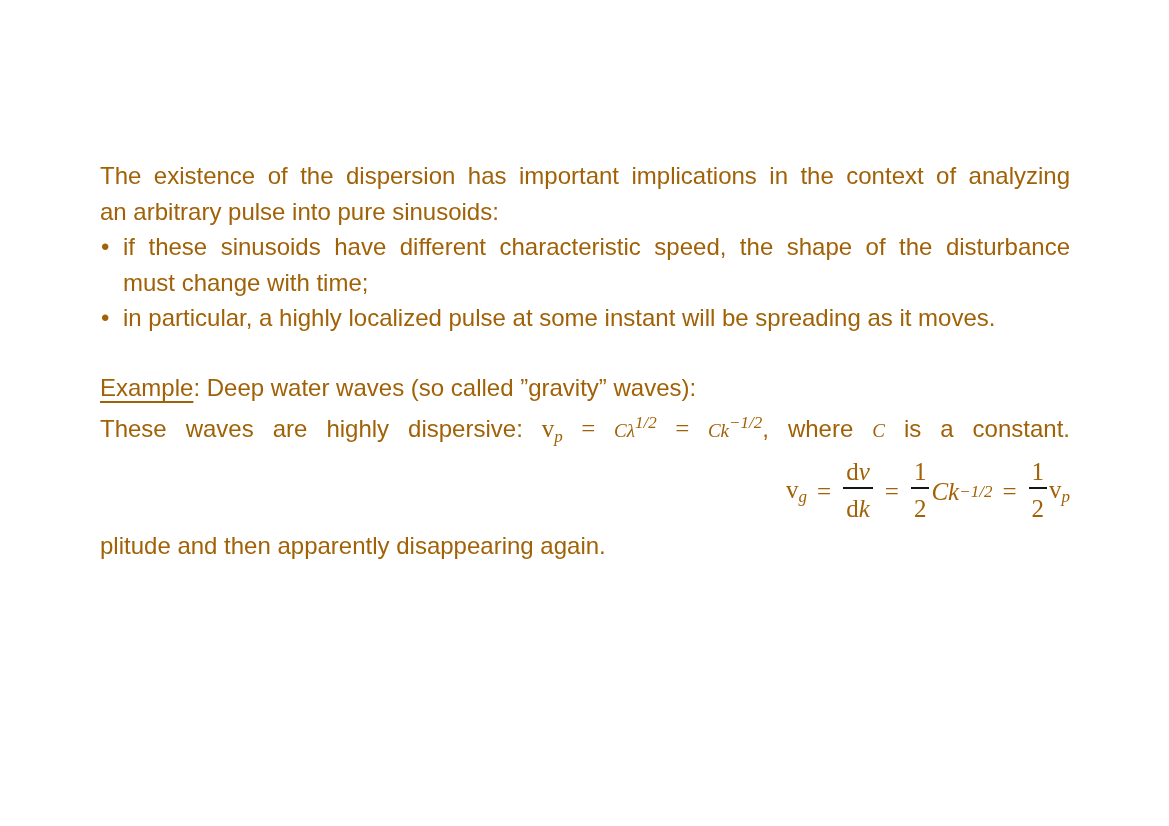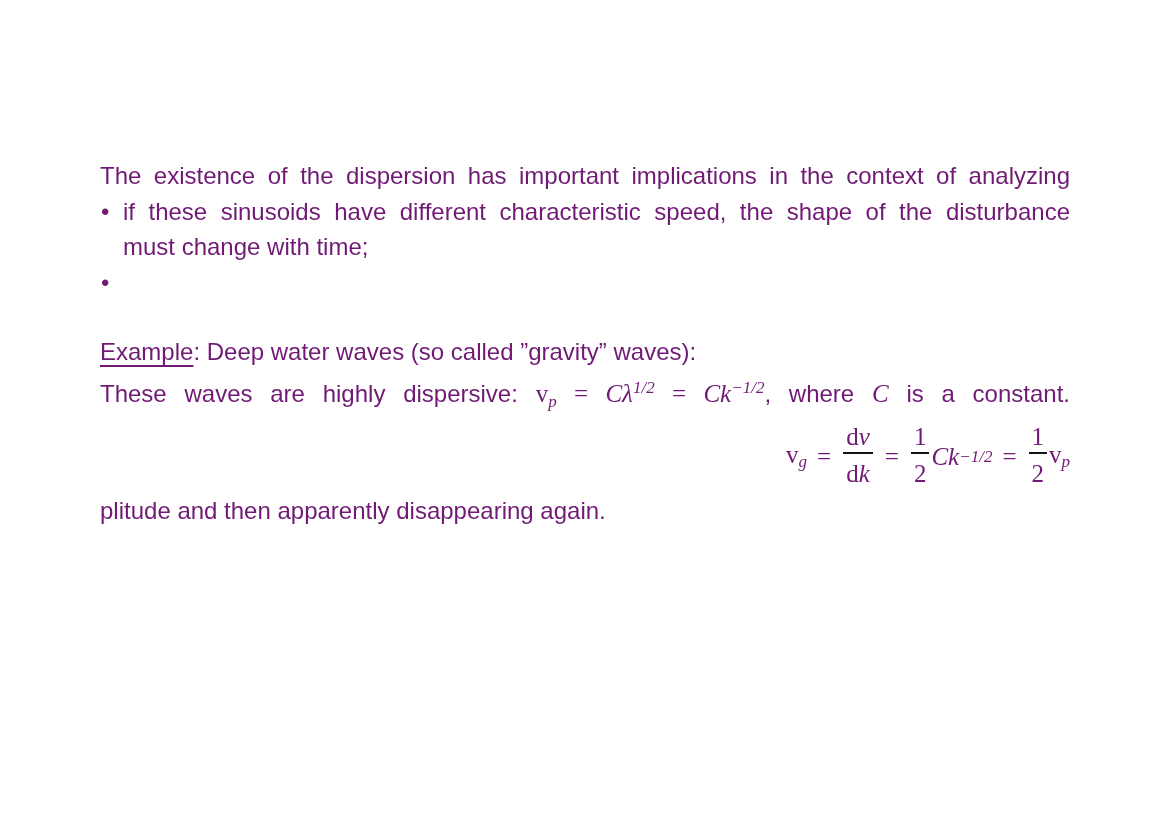--- a/index.html
+++ b/index.html
@@ -6,21 +6,21 @@
     margin: 0;
     padding: 0;
     background: #ffffff;
   }
   .page {
     position: relative;
     width: 1169px;
     height: 826px;
     background: #ffffff;
     overflow: hidden;
-    color: #701a75;
+    color: #a16207;
     font-family: "Liberation Sans", sans-serif;
   }
   .content {
     position: absolute;
     left: 100px;
     top: 158px;
     width: 970px;
     font-size: 24px;
     line-height: 35.5px;
   }
@@ -38,21 +38,21 @@
     left: 1px;
     top: 0;
   }
   .indent { padding-left: 23px; }
   .sp-a { height: 34px; }
   .sp-b { height: 31px; }
   
   .mi {
     font-family: "Liberation Serif", serif;
     font-style: italic;
-    font-size: 25px;
+    font-size: 19px;
   }
   .mr, .ms {
     font-family: "Liberation Serif", serif;
     font-style: normal;
     font-size: 25px;
   }
   .sup {
     font-family: "Liberation Serif", serif;
     font-style: italic;
     font-size: 17px;
@@ -105,24 +105,25 @@
     margin: 0 10px;
   }
 </style>
 </head>
 <body>
 
 <div class="page">
   <div class="content">
 
     <div class="line just">The existence of the dispersion has important implications in the context of analyzing</div>
+    <div class="line">an arbitrary pulse into pure sinusoids:</div>
 
     <div class="line bullet just"><span class="bdot">•</span><span>if these sinusoids have different characteristic speed, the shape of the disturbance</span></div>
     <div class="line indent">must change with time;</div>
-    <div class="line bullet"><span class="bdot">•</span></div>
+    <div class="line bullet"><span class="bdot">•</span><span>in particular, a highly localized pulse at some instant will be spreading as it moves.</span></div>
 
     <div class="sp-a"></div>
 
     <div class="line"><span class="ul-label">Example</span><span>: Deep water waves (so called ”gravity” waves):</span></div>
 
     <div class="line just"><span>These waves are highly dispersive: </span><span class="mr">v</span><span class="sub">p</span><span class="ms"> = </span><span class="mi">Cλ</span><span class="sup">1/2</span><span class="ms"> = </span><span class="mi">Ck</span><span class="sup">−1/2</span><span>, where </span><span class="mi">C</span><span> is a constant.</span></div>
 
 
     <div class="eqwrap">
       <span><span class="mr">v</span><span class="sub">g</span></span>

